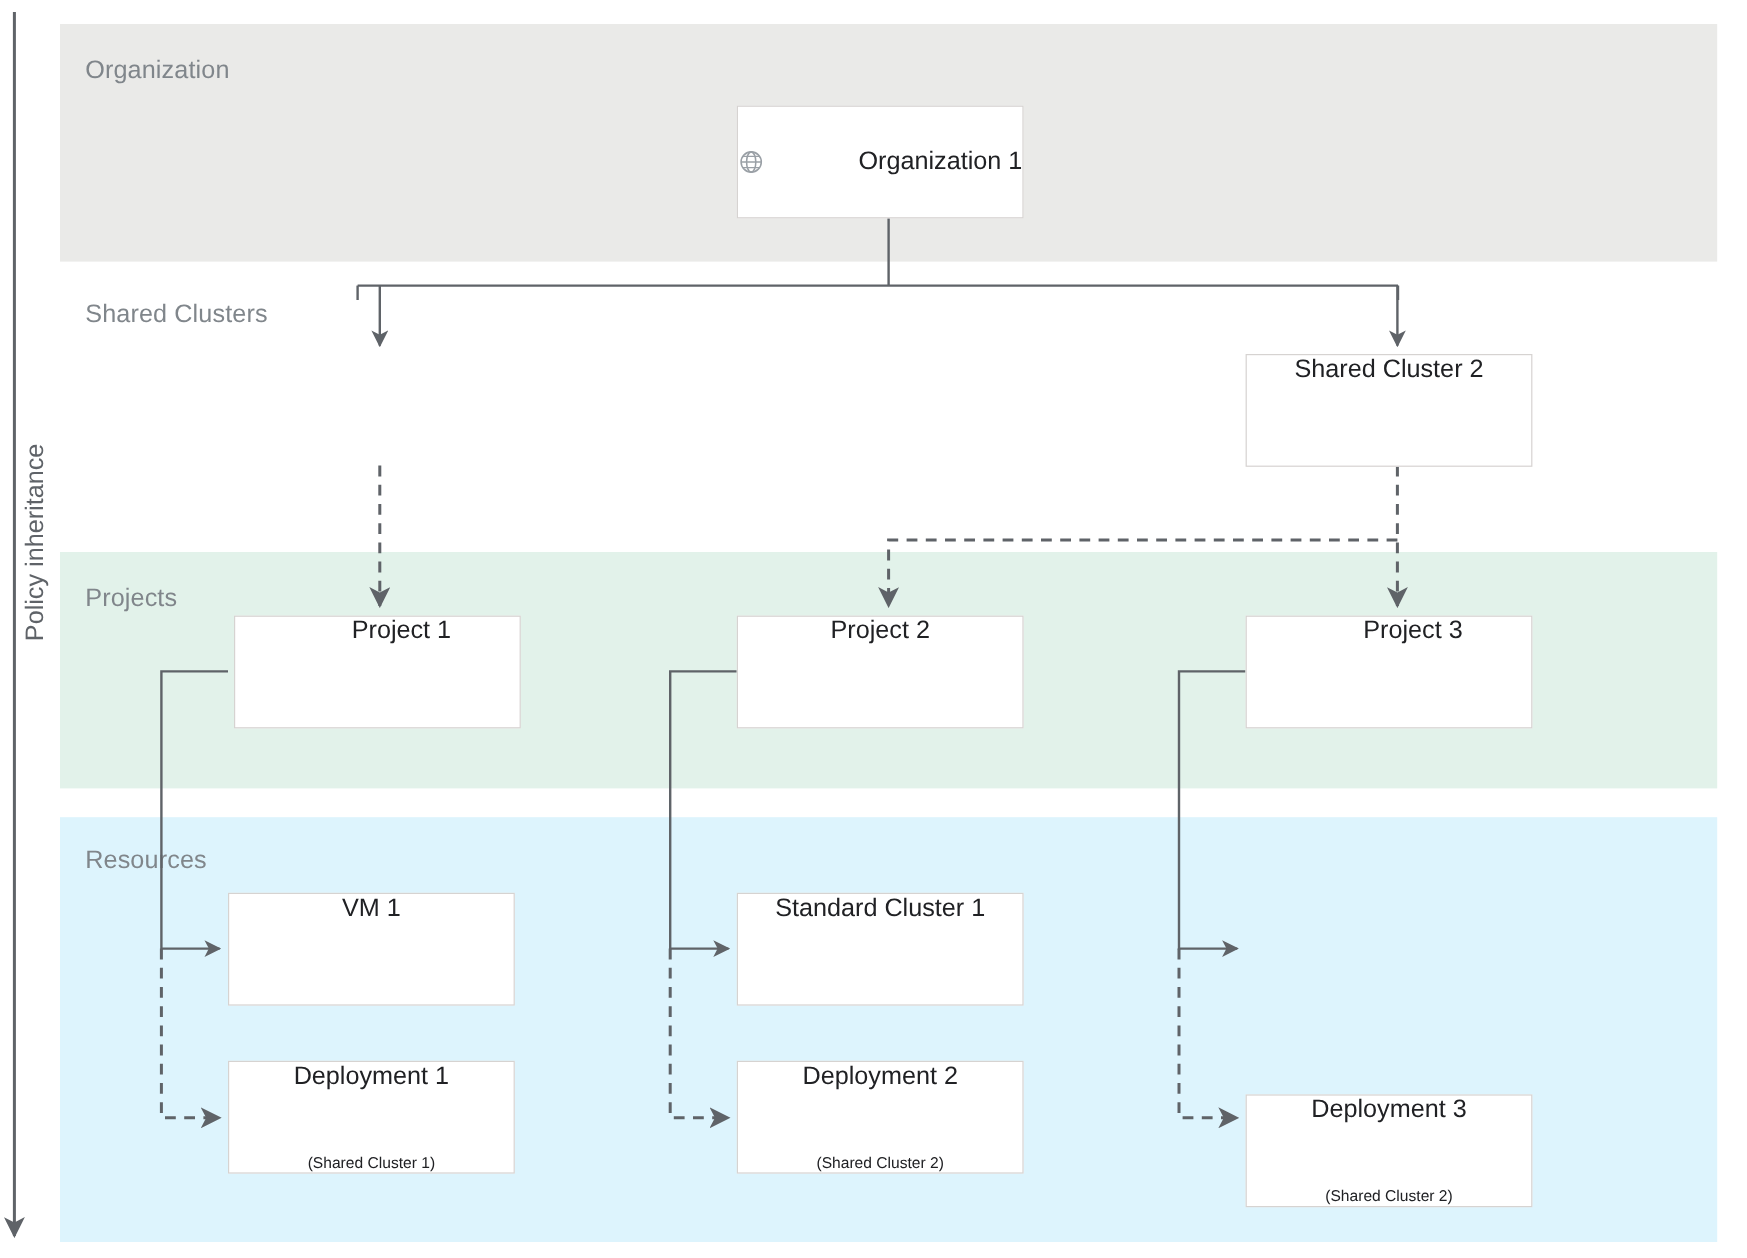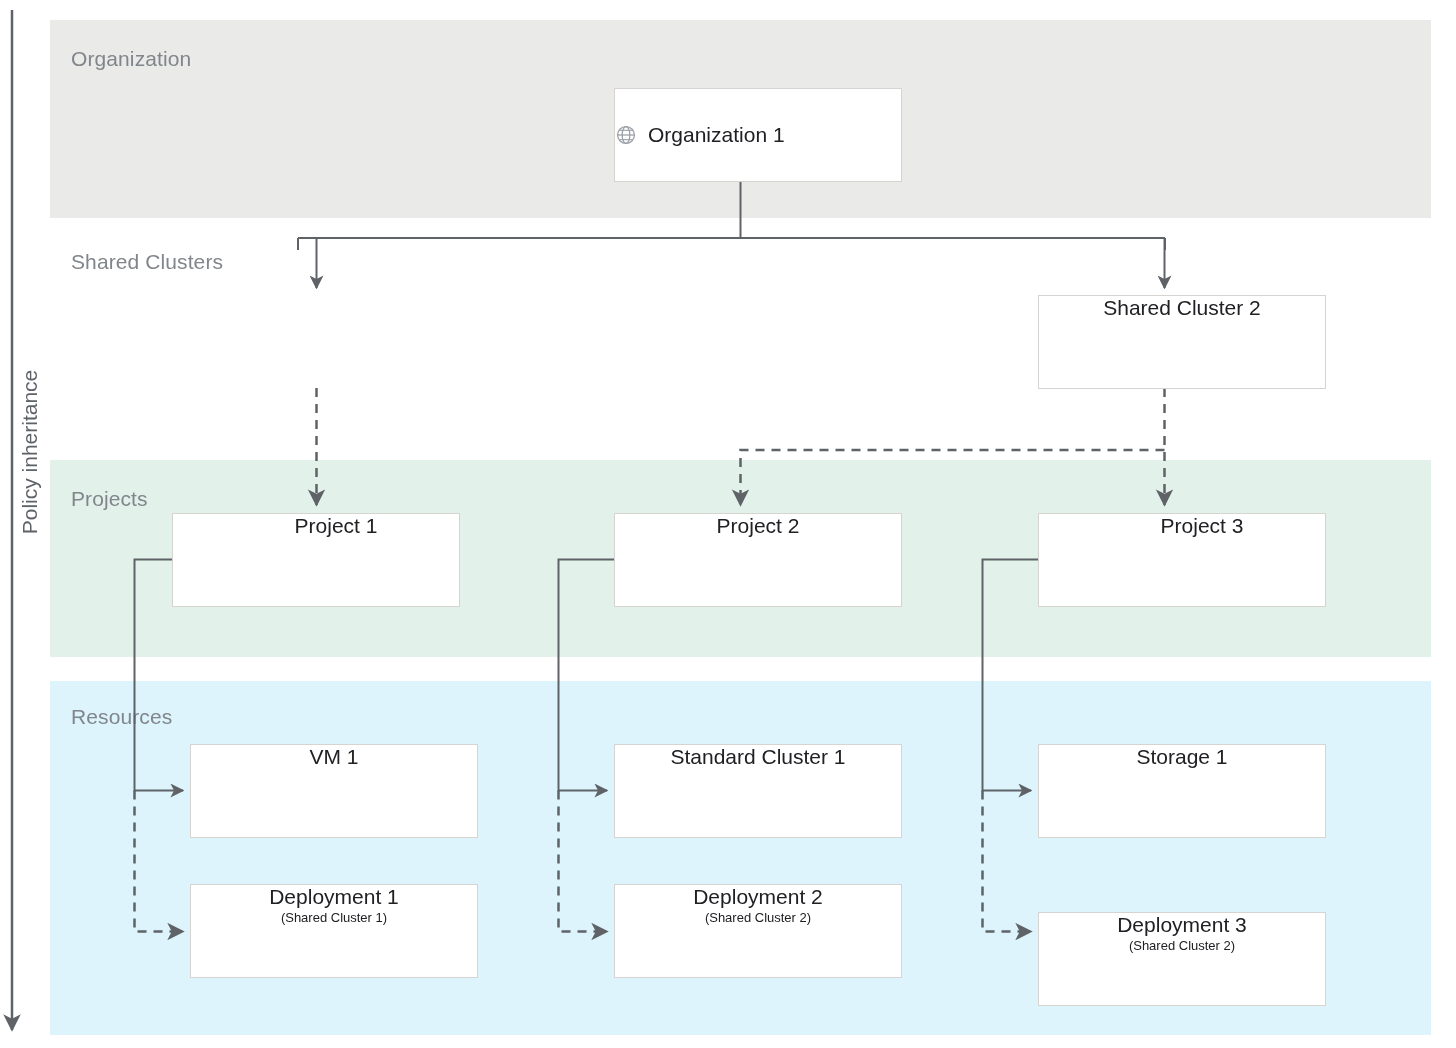--- a/index.html
+++ b/index.html
@@ -35,27 +35,27 @@
     white-space: nowrap;
   }
   #label-organization    { left: 71px; top: 47px; }
   #label-shared-clusters { left: 71px; top: 250px; }
   #label-projects        { left: 71px; top: 487px; }
   #label-resources       { left: 71px; top: 705px; }
 
   
   .node {
     position: absolute;
-    width: 288px;
+    width: 239px;
     height: 94px;
     background: #ffffff;
     border: 1px solid #d6d3d1;
     display: flex;
     align-items: center;
-    justify-content: flex-start;
+    justify-content: space-between;
     flex-direction: column;
     text-align: center;
   }
   .node .title {
     font-size: 21px;
     color: #202124;
     line-height: 1.15;
     white-space: nowrap;
   }
   .node .subtitle {
@@ -69,21 +69,21 @@
   .globe-icon {
     width: 22px; height: 22px;
     display: inline-block;
     flex: 0 0 auto;
   }
 
   
   #node-org        { left: 614px;  top: 88px;  }
   #node-sc1        { left: 190px;  top: 295px; }
   #node-sc2        { left: 1038px; top: 295px; }
-  #node-p1         { left: 172px;  top: 513px; padding-left: 40px; }
+  #node-p1         { left: 195px;  top: 513px; padding-left: 40px; }
   #node-p2         { left: 614px;  top: 513px; }
   #node-p3         { left: 1038px; top: 513px; padding-left: 40px; }
   #node-vm1        { left: 190px;  top: 744px; }
   #node-stdc1      { left: 614px;  top: 744px; }
   #node-storage1   { left: 1038px; top: 744px; }
   #node-dep1       { left: 190px;  top: 884px; }
   #node-dep2       { left: 614px;  top: 884px; }
   #node-dep3       { left: 1038px; top: 912px; }
 
   
@@ -221,23 +221,20 @@
   </div>
 
   <div class="node" id="node-vm1">
     <span class="title">VM 1</span>
   </div>
 
   <div class="node" id="node-stdc1">
     <span class="title">Standard Cluster 1</span>
   </div>
 
-  <div class="node" id="node-storage1">
-    <span class="title">Storage 1</span>
-  </div>
 
   <div class="node" id="node-dep1">
     <span class="title">Deployment 1</span>
     <span class="subtitle">(Shared Cluster 1)</span>
   </div>
 
   <div class="node" id="node-dep2">
     <span class="title">Deployment 2</span>
     <span class="subtitle">(Shared Cluster 2)</span>
   </div>

